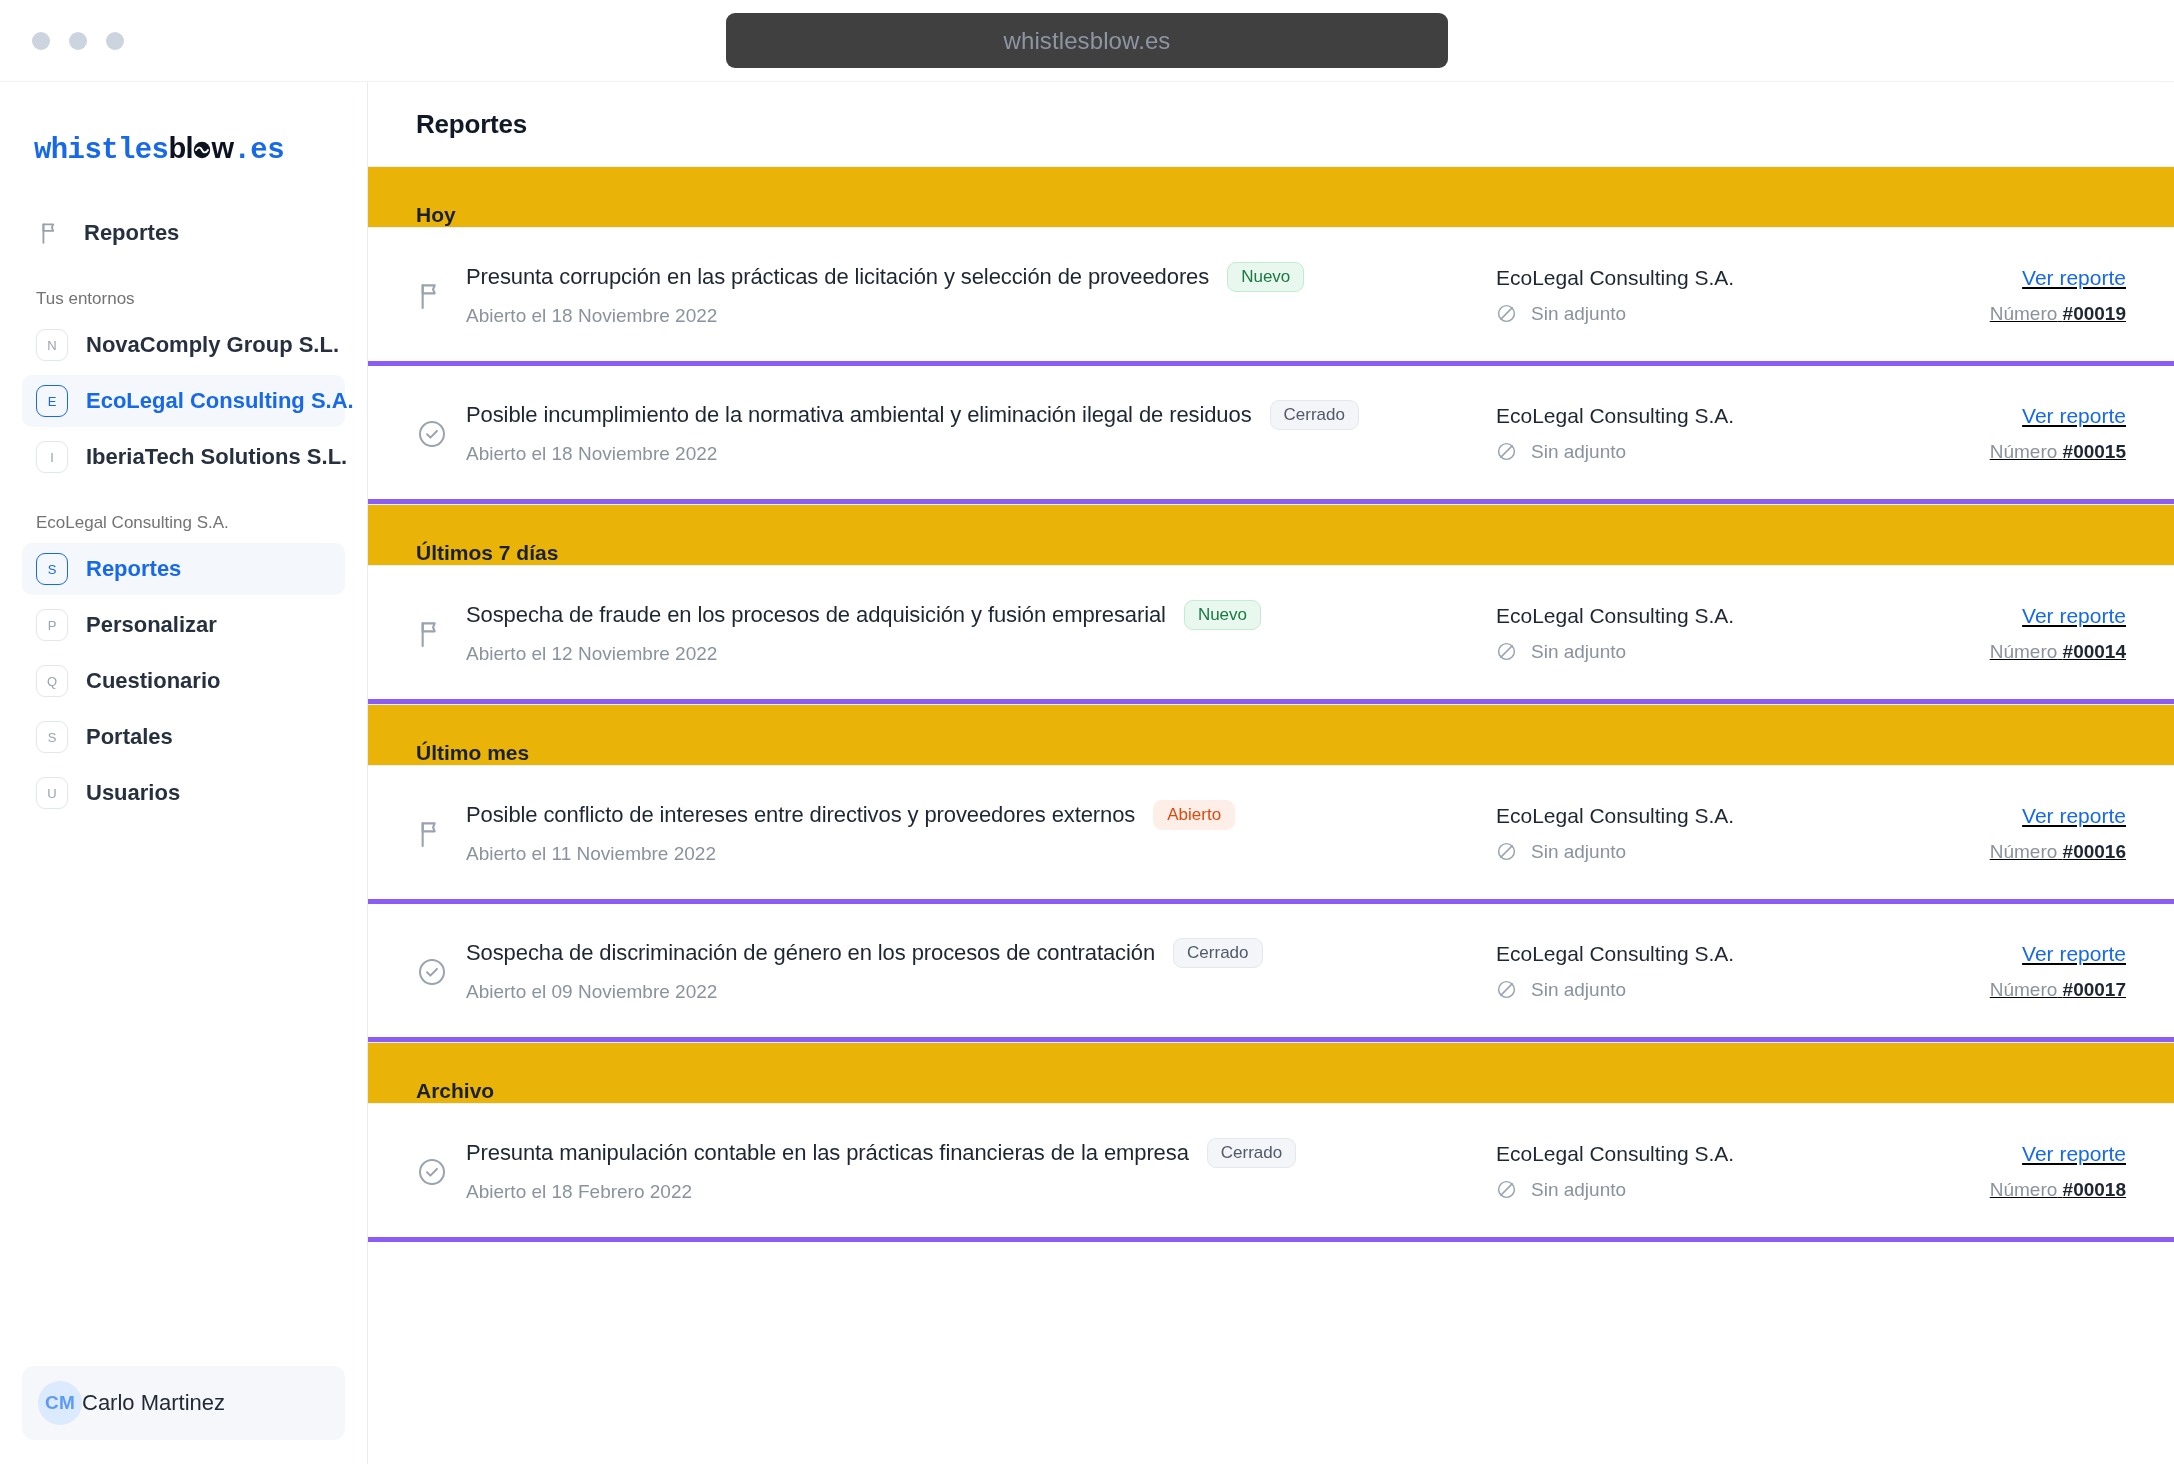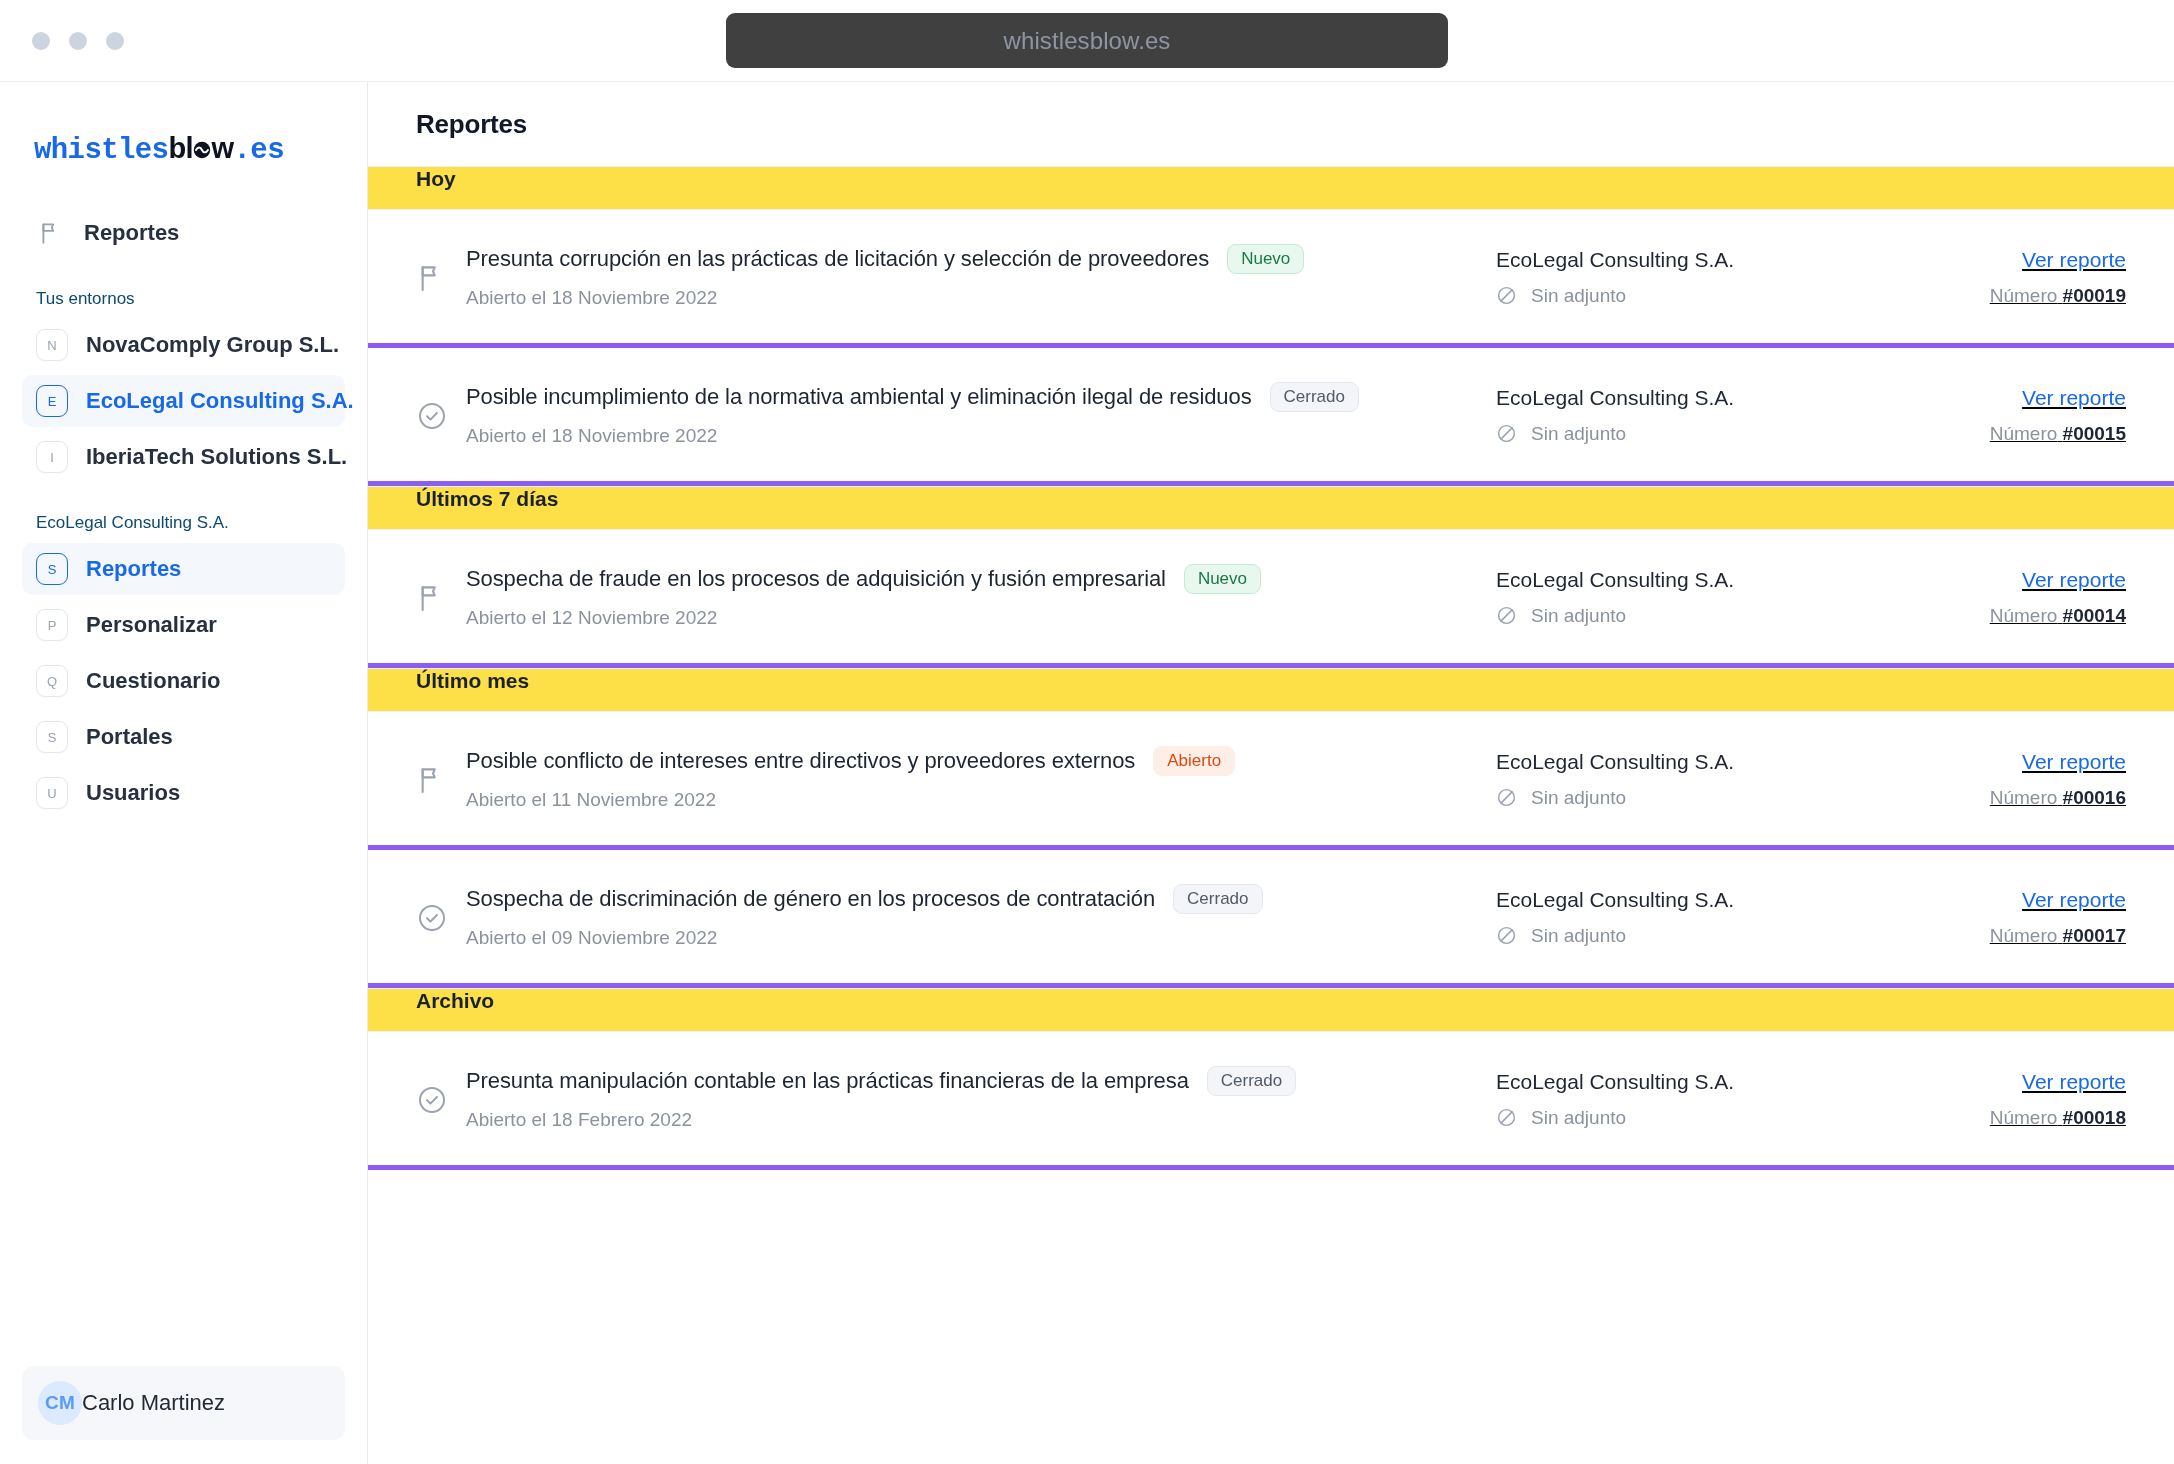--- a/index.html
+++ b/index.html
@@ -142,21 +142,21 @@
     color: #9aa3b0;
     font-weight: 500;
   }
   .nav-item.active .avatar-sq {
     border-color: #1769e8;
     color: #1769e8;
   }
 
   .section-label {
     font-size: 17px;
-    color: #0c4a6e;
+    color: #737373;
     margin: 26px 0 10px 14px;
     white-space: nowrap;
   }
 
   .sidebar-spacer { flex: 1 1 auto; }
 
   .user-card {
     display: flex;
     align-items: center;
     height: 74px;
@@ -203,26 +203,26 @@
     padding-left: 48px;
   }
   .main-title {
     font-size: 26px;
     font-weight: 700;
     color: #111827;
     letter-spacing: -0.2px;
   }
 
   .group-header {
-    background: #fde047;
+    background: #eab308;
     border-top: 1px solid #edf0f4;
     border-bottom: 1px solid #edf0f4;
-    height: 44px;
-    display: flex;
-    align-items: flex-start;
+    height: 62px;
+    display: flex;
+    align-items: flex-end;
     padding-left: 48px;
   }
   .group-header-text {
     font-size: 21px;
     font-weight: 600;
     color: #1a212e;
   }
 
   .report-row {
     display: flex;

